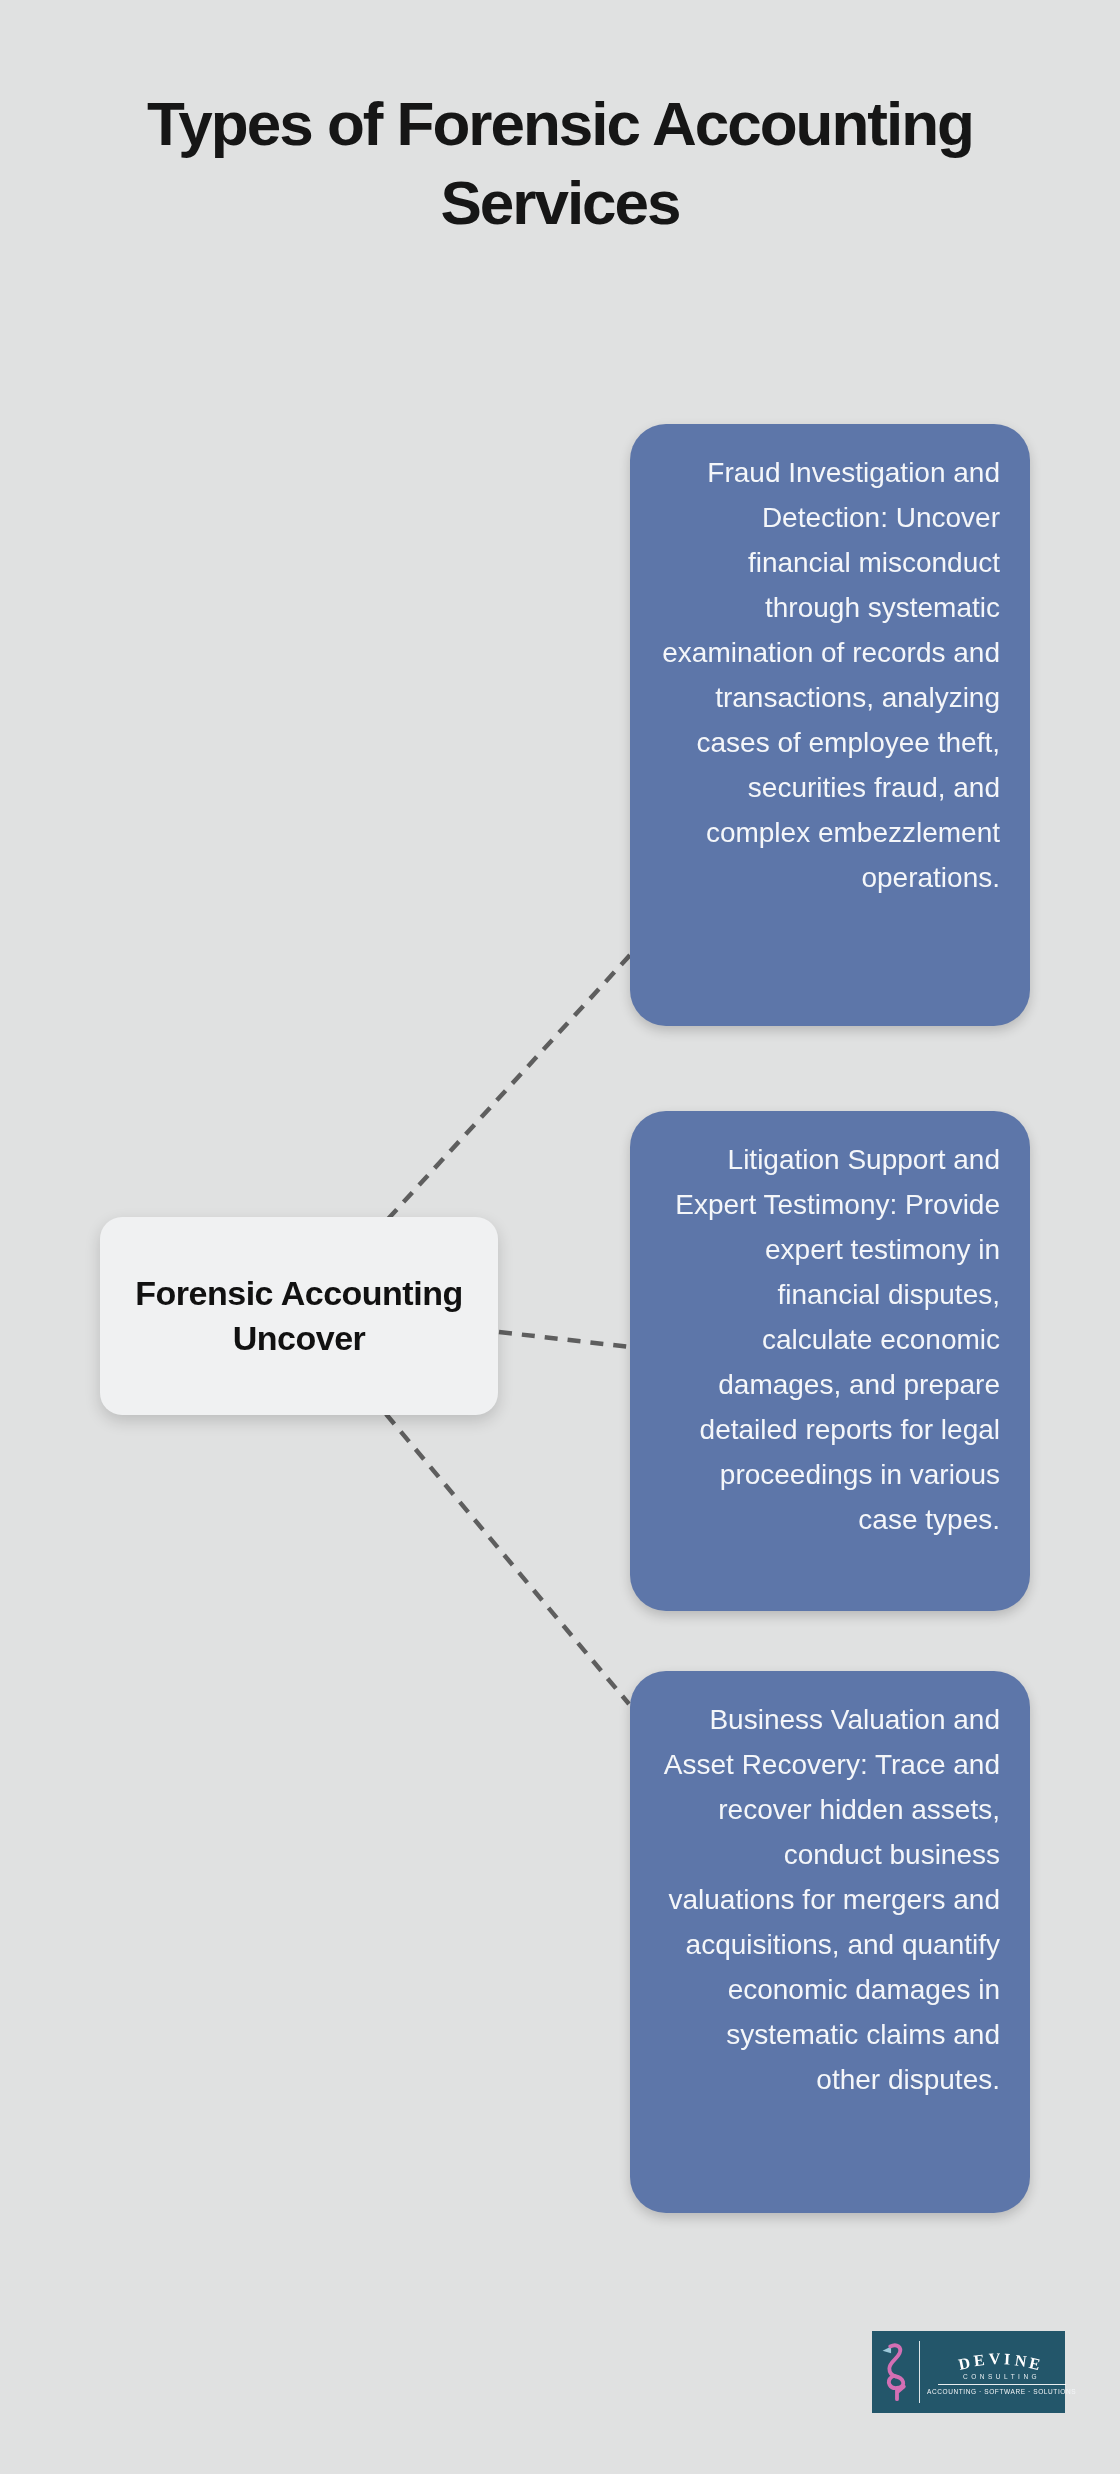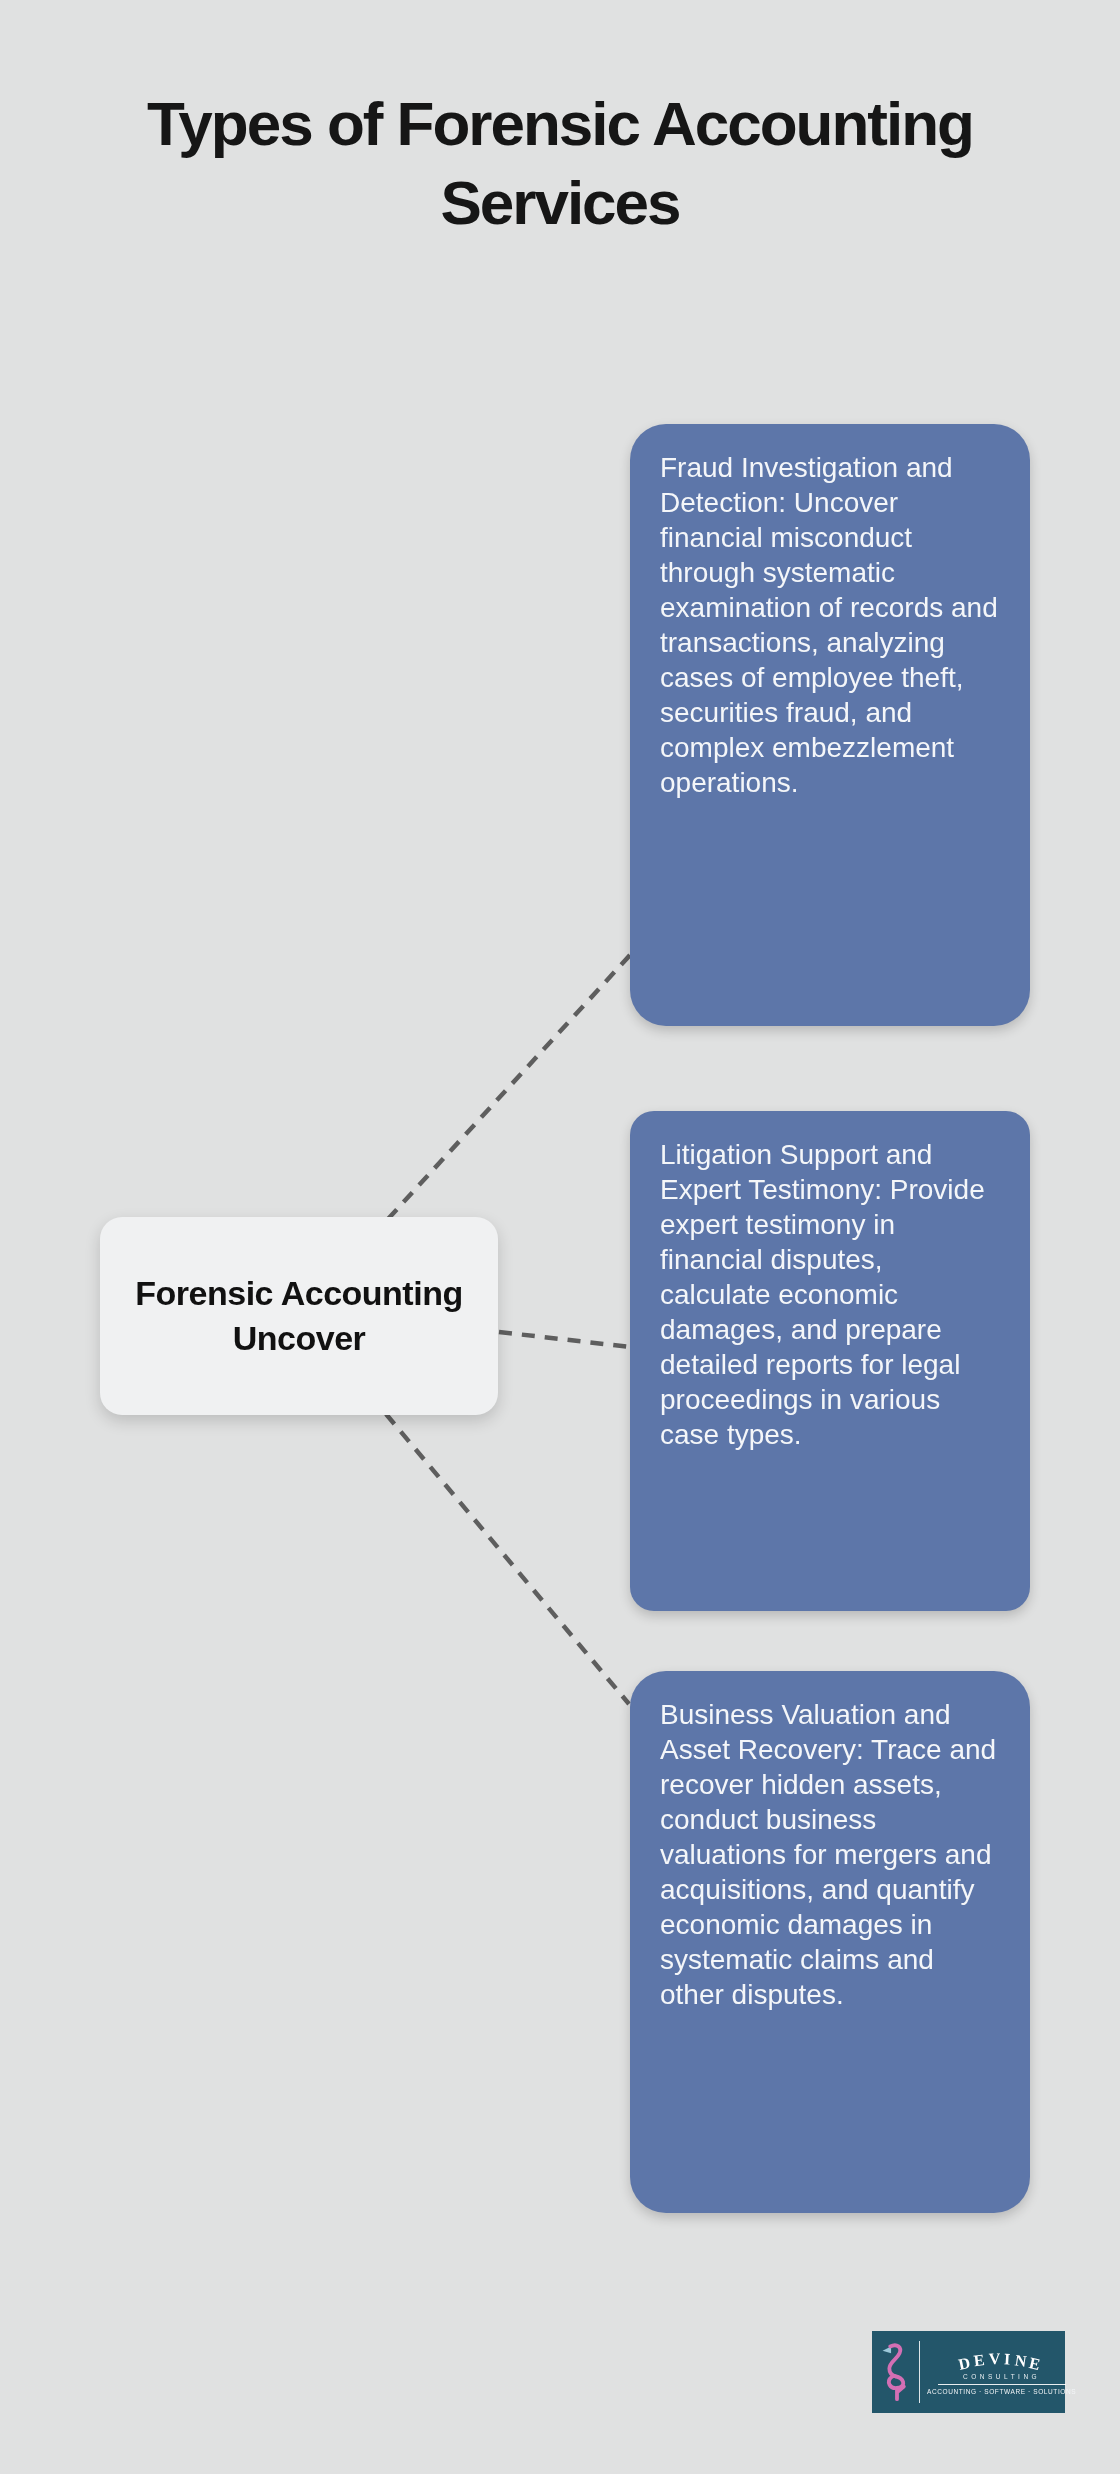--- a/index.html
+++ b/index.html
@@ -13,25 +13,26 @@
   }
   .title-inner{display:inline-block;max-width:960px;}
 
   .connector-layer{position:absolute;left:0;top:0;width:1120px;height:2474px;}
   .connector-layer line{stroke-width:4.5;stroke-dasharray:13 10;fill:none;}
 
   .branch{
     position:absolute;left:630px;width:400px;box-sizing:border-box;
     background:#5d76a9;border-radius:36px;
     padding:26px 30px;color:#f4f6f9;
-    font-size:28px;line-height:35px;
+    font-size:28px;line-height:45px;
     box-shadow:0 5px 12px rgba(0,0,0,0.18);
+    text-align:right;
   }
   .branch-1{top:424px;height:602px;}
-  .branch-2{top:1111px;height:500px;border-radius:24px;}
+  .branch-2{top:1111px;height:500px;}
   .branch-3{top:1671px;height:542px;}
 
   .center-node{
     position:absolute;left:100px;top:1217px;width:398px;height:198px;box-sizing:border-box;
     background:#f0f1f2;border-radius:22px;
     box-shadow:0 6px 16px rgba(0,0,0,0.16);
     display:flex;align-items:center;justify-content:center;
     padding:0 30px;text-align:center;
     color:#111;font-weight:700;font-size:34px;line-height:45px;letter-spacing:-0.5px;
   }

